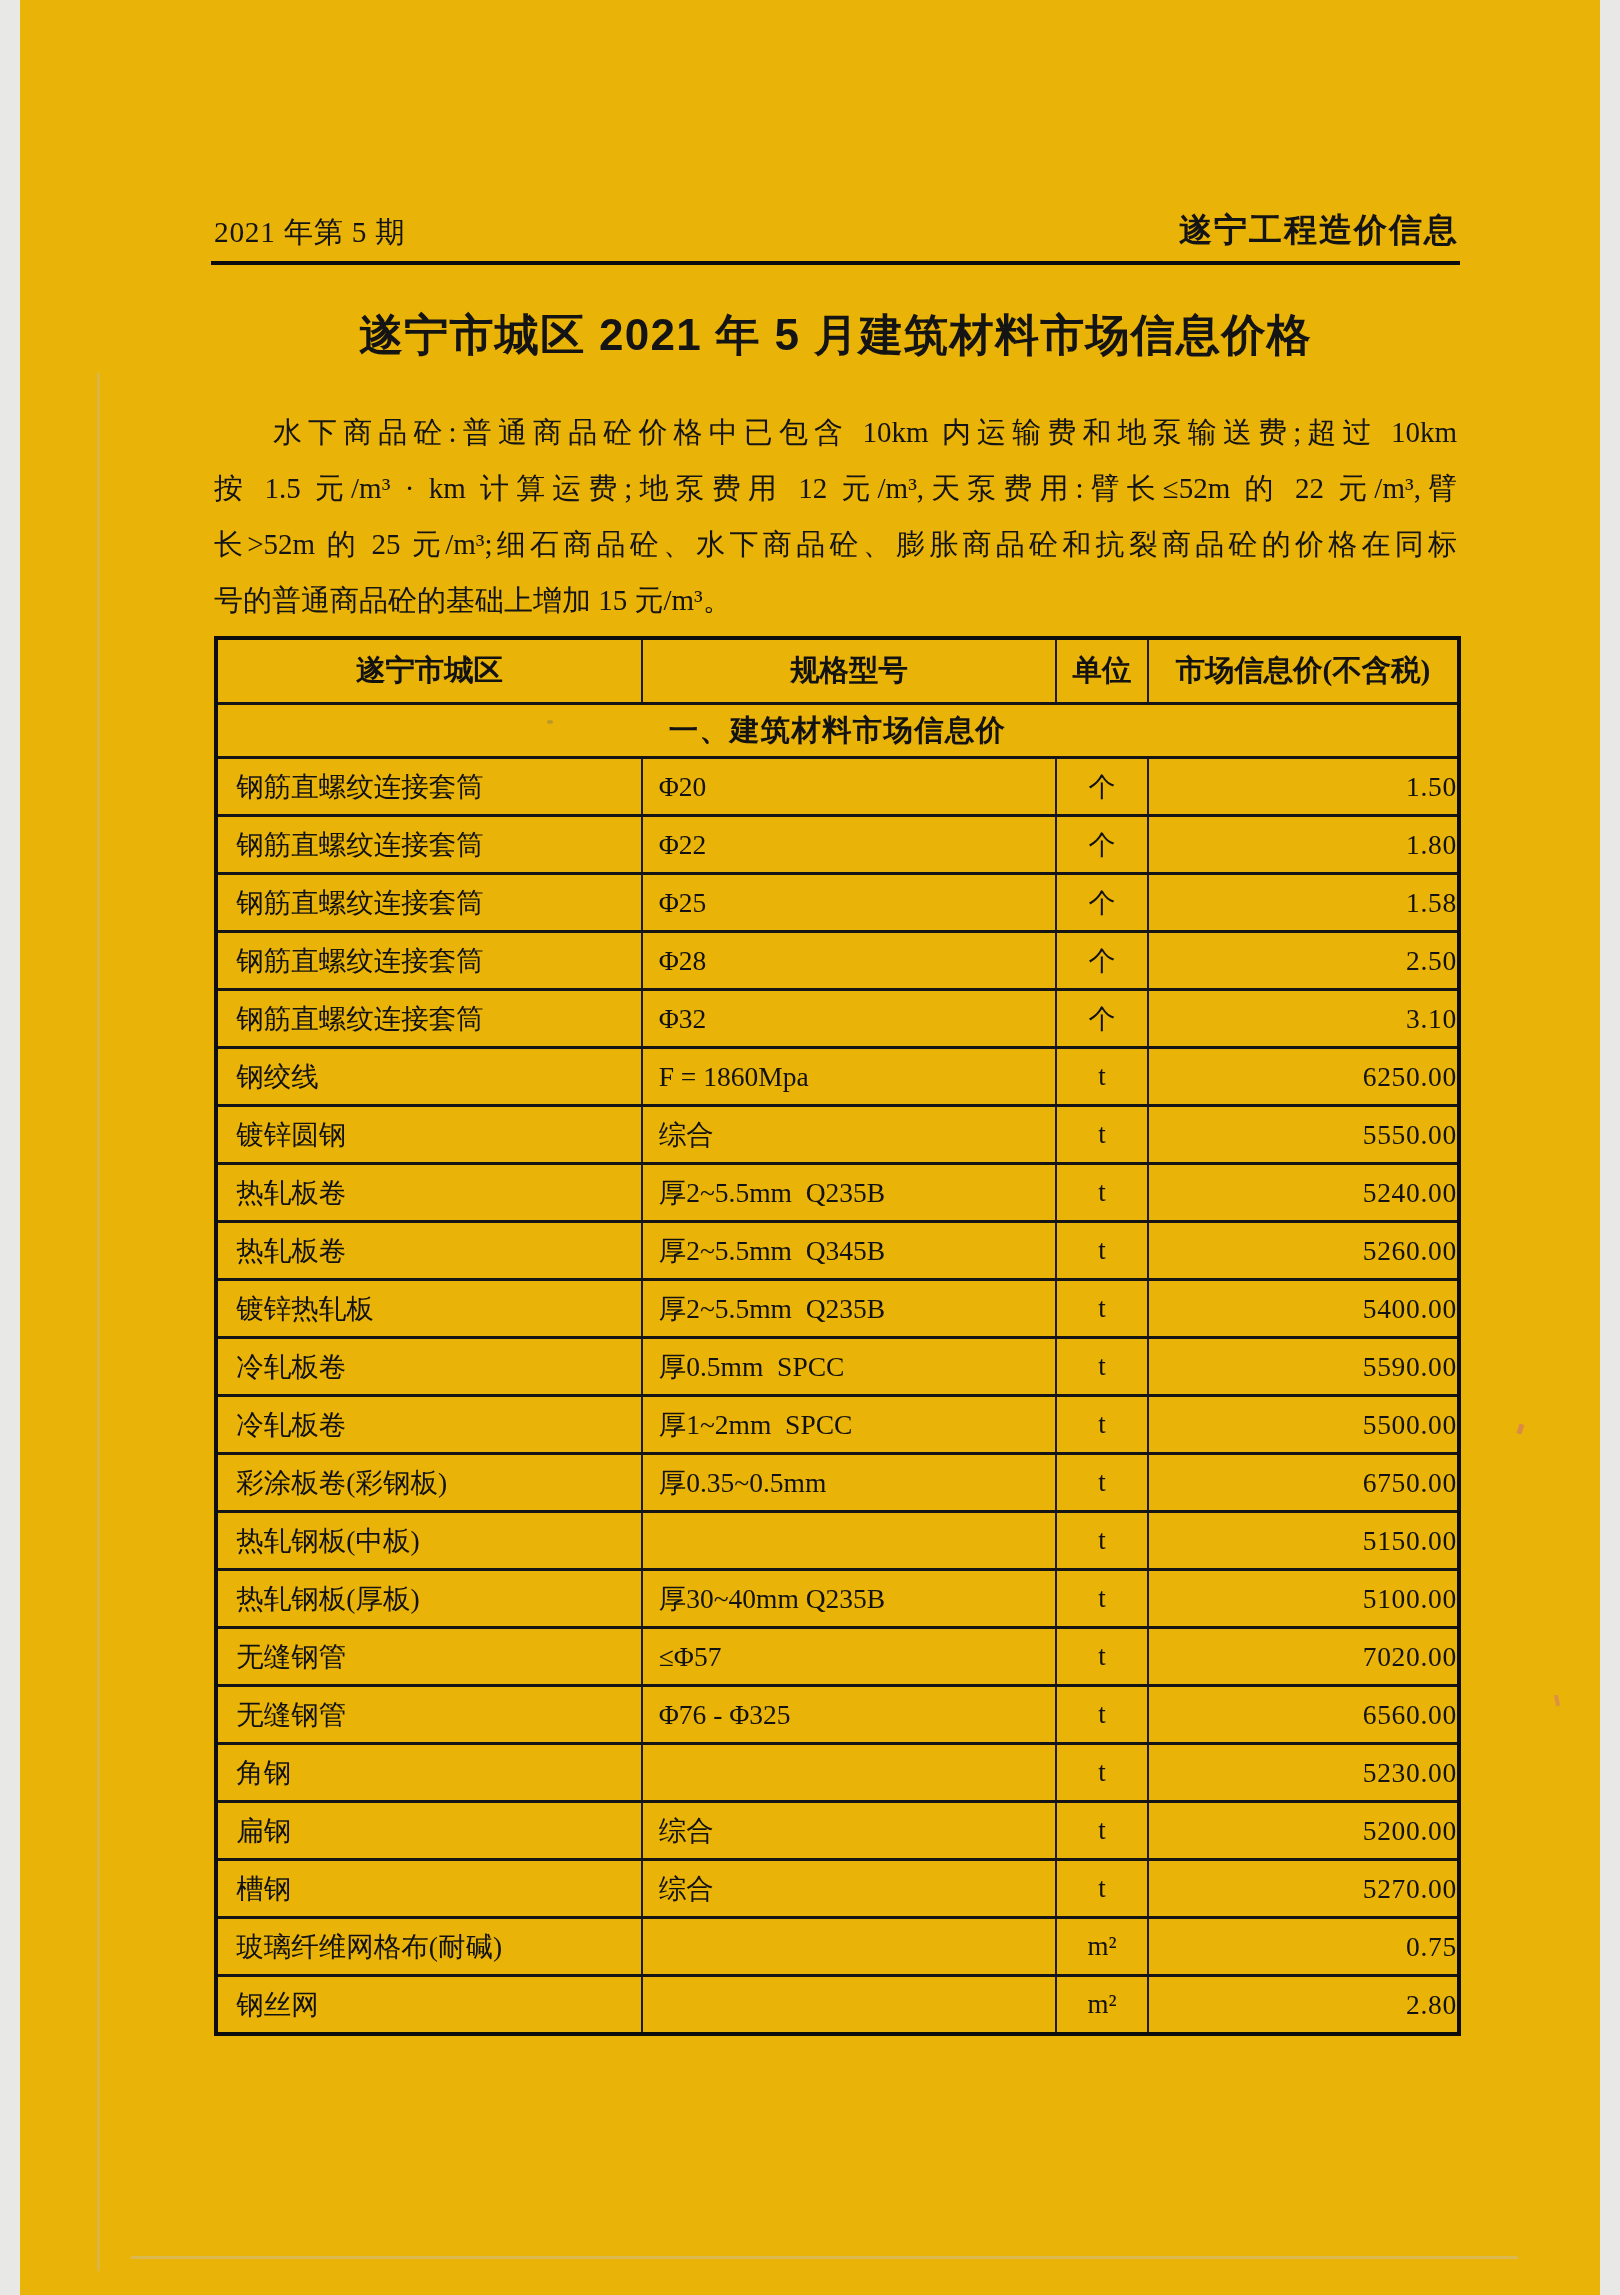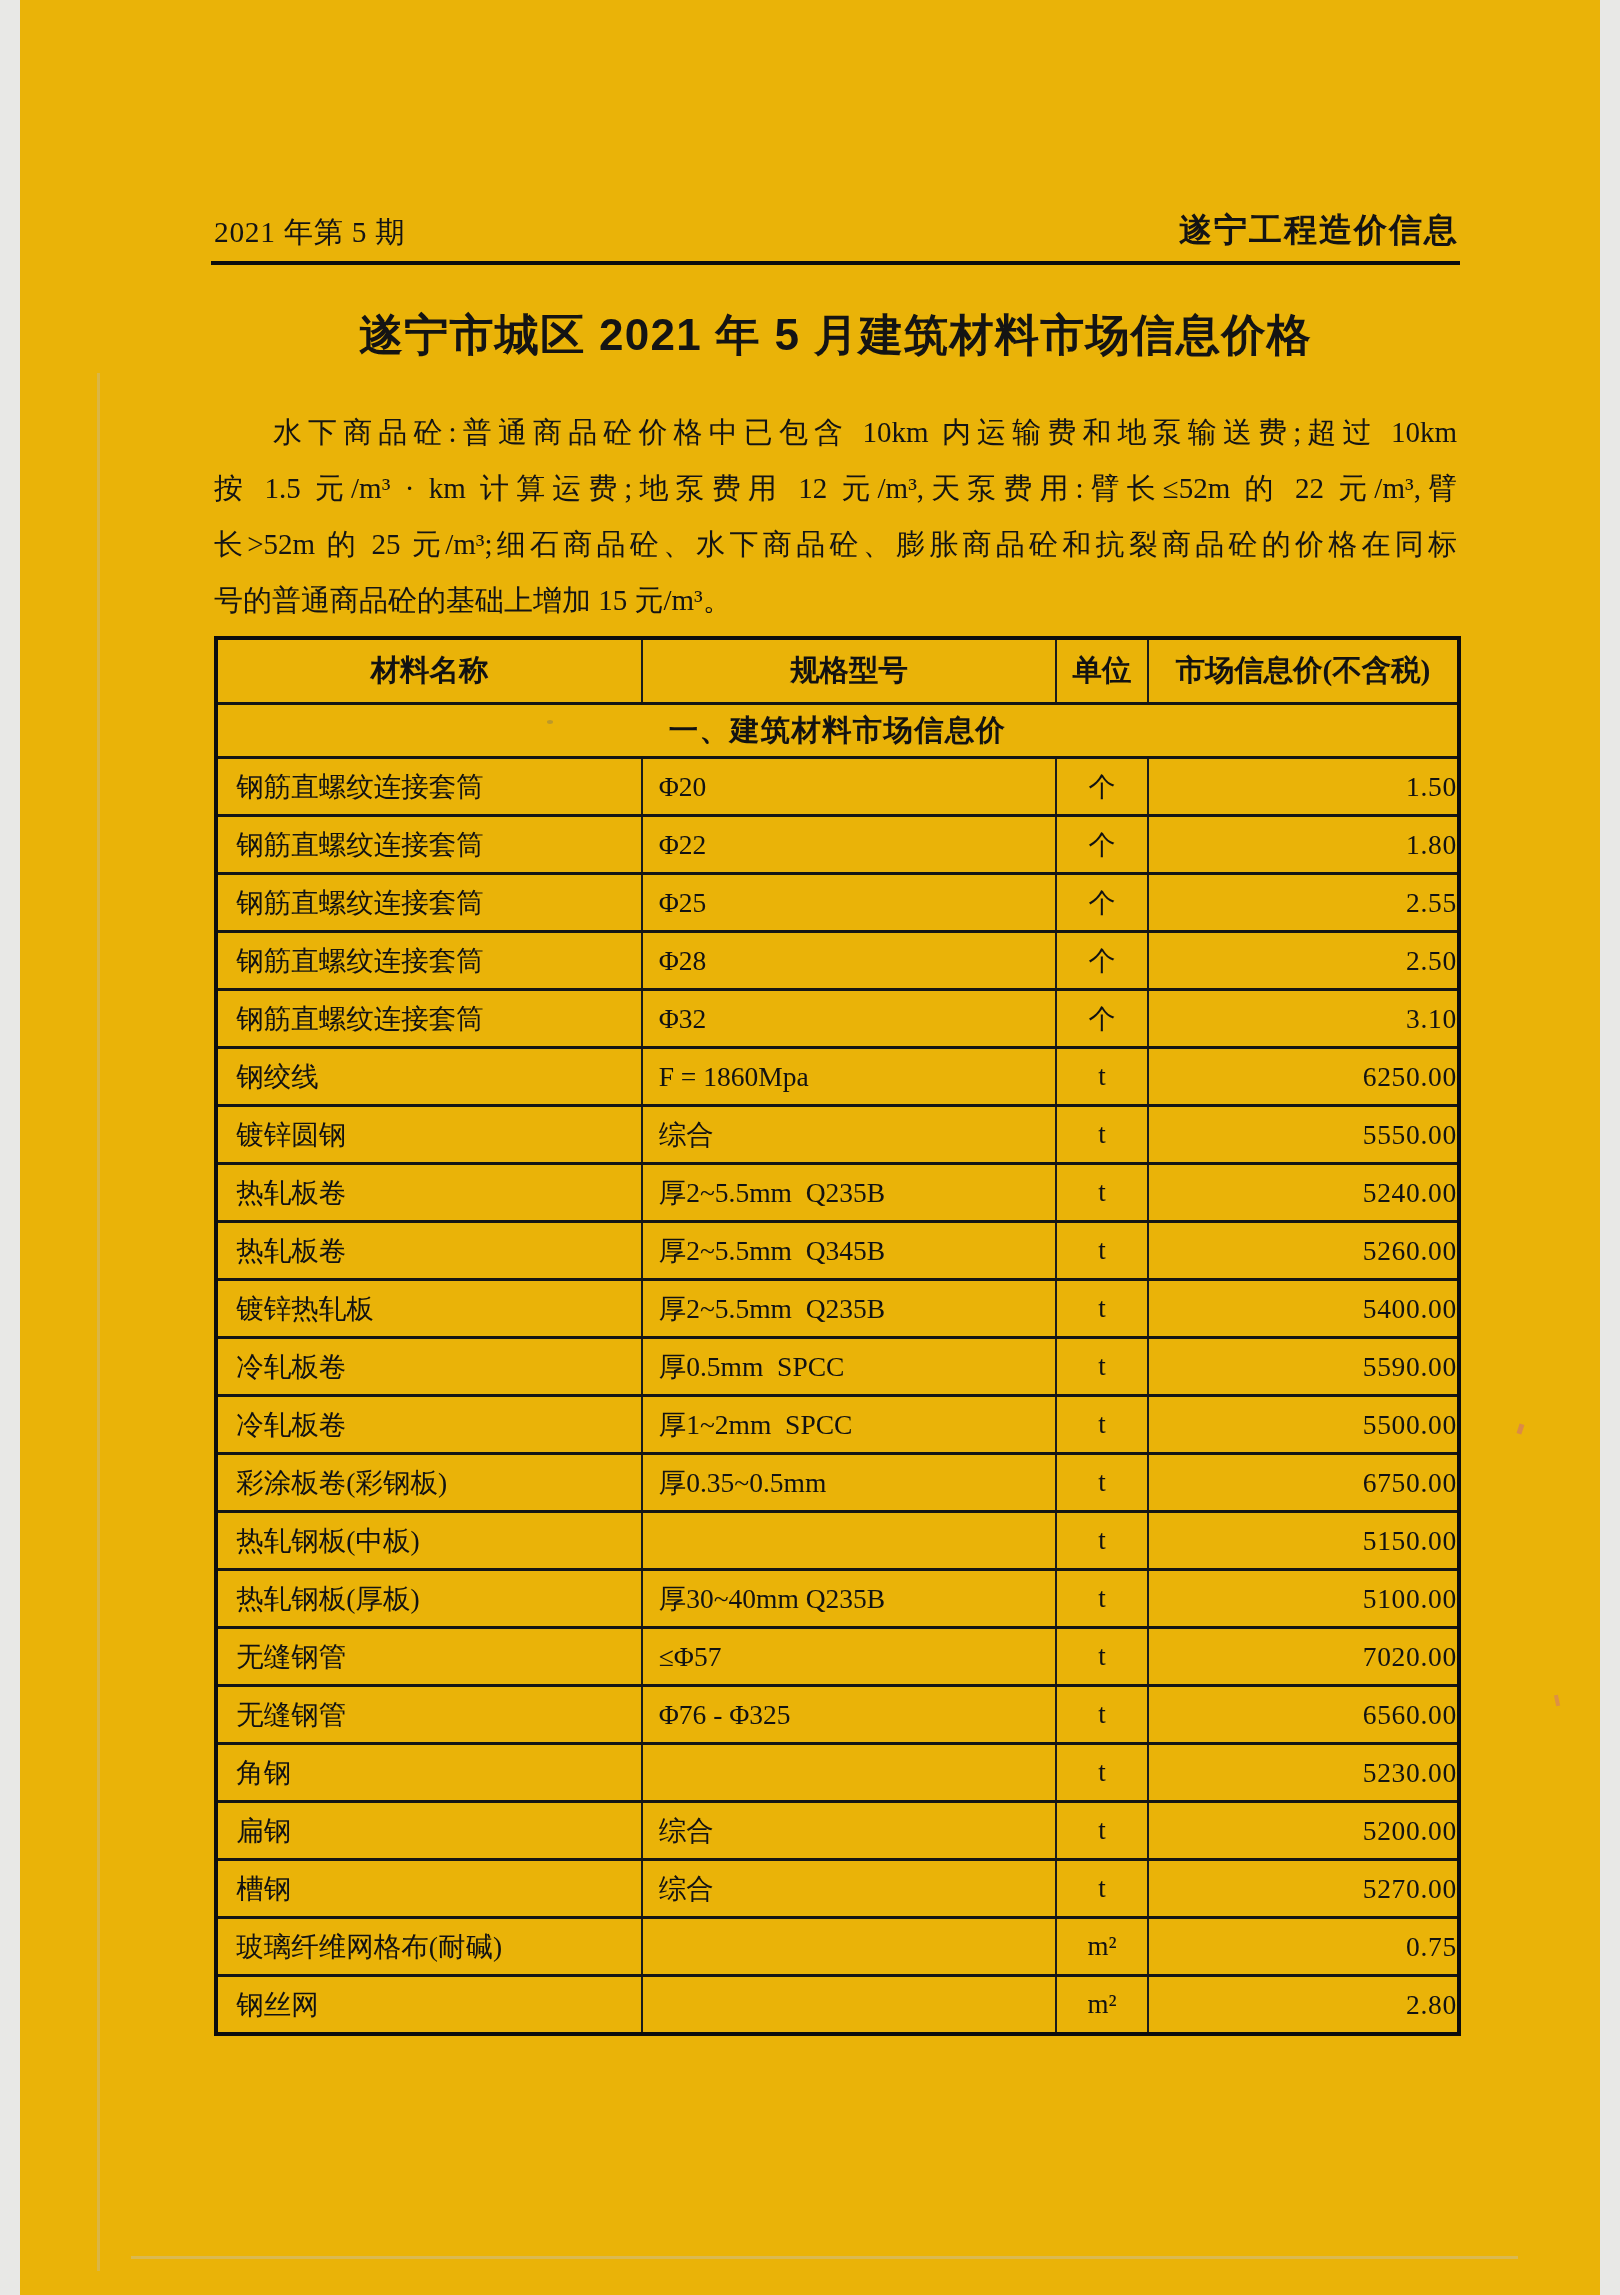--- a/index.html
+++ b/index.html
@@ -79,21 +79,21 @@
 
   <table class="price-table">
     <colgroup>
       <col class="c1">
         <col class="c2">
         <col class="c3">
         <col class="c4">
     </colgroup>
     <thead>
       <tr>
-        <th>材料名称</th>
+        <th>遂宁市城区</th>
         <th>规格型号</th>
         <th>单位</th>
         <th>市场信息价(不含税)</th>
       </tr>
       <tr class="section-row">
         <td colspan="4">一、建筑材料市场信息价</td>
       </tr>
     </thead>
     <tbody id="rows-body">
         <tr>
@@ -105,21 +105,21 @@
         <tr>
           <td class="name">钢筋直螺纹连接套筒</td>
           <td class="spec">Φ22</td>
           <td class="unit">个</td>
           <td class="price">1.80</td>
         </tr>
         <tr>
           <td class="name">钢筋直螺纹连接套筒</td>
           <td class="spec">Φ25</td>
           <td class="unit">个</td>
-          <td class="price">2.55</td>
+          <td class="price">1.58</td>
         </tr>
         <tr>
           <td class="name">钢筋直螺纹连接套筒</td>
           <td class="spec">Φ28</td>
           <td class="unit">个</td>
           <td class="price">2.50</td>
         </tr>
         <tr>
           <td class="name">钢筋直螺纹连接套筒</td>
           <td class="spec">Φ32</td>

